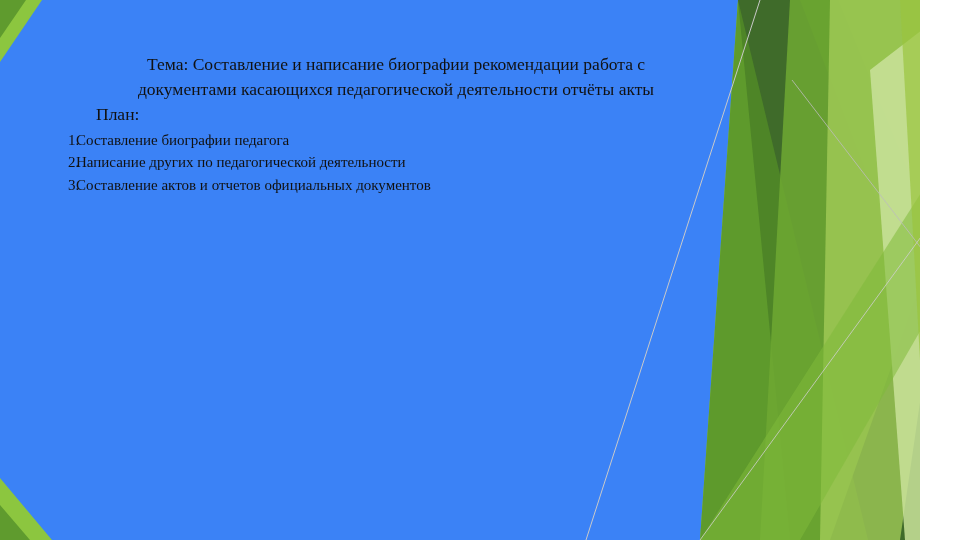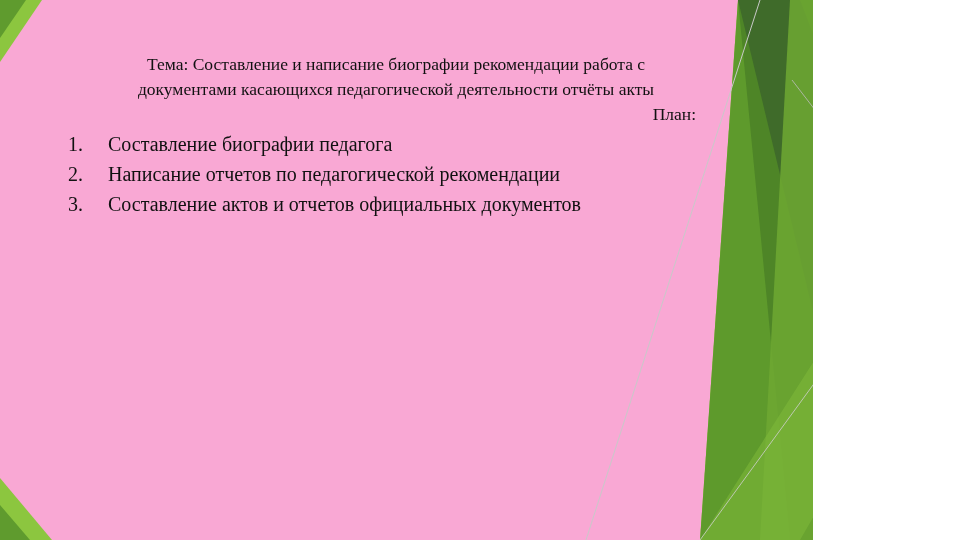--- a/index.html
+++ b/index.html
@@ -2,23 +2,23 @@
 <html><head>
 <meta charset="utf-8">
 <style>
   html, body {
     margin: 0;
     padding: 0;
     background: #ffffff;
   }
   .slide {
     position: relative;
-    width: 813px;
+    width: 920px;
     height: 540px;
-    background: #f9a8d4;
+    background: #3b82f6;
     overflow: hidden;
     font-family: "Liberation Serif", serif;
   }
   .decor {
     position: absolute;
     inset: 0;
     width: 961px;
     height: 540px;
     pointer-events: none;
   }
@@ -33,38 +33,38 @@
     width: 600px;
     margin-left: 96px;
     text-align: center;
     font-size: 17.5px;
     line-height: 1.42;
     color: #111111;
   }
   .plan-label {
     width: 600px;
     margin-left: 96px;
-    text-align: right;
+    text-align: left;
     font-size: 17.5px;
     line-height: 1.42;
     color: #111111;
   }
   ol.plan-list {
     margin: 2px 0 0 0;
     padding-left: 0;
     list-style: none;
     counter-reset: planitem;
   }
   ol.plan-list li {
     position: relative;
     counter-increment: planitem;
-    font-size: 20px;
+    font-size: 15px;
     line-height: 1.52;
     color: #111111;
-    padding-left: 108px;
+    padding-left: 76px;
   }
   ol.plan-list li::before {
     content: counter(planitem) ".";
     position: absolute;
     left: 68px;
     top: 0;
     width: 20px;
     text-align: left;
     color: #111111;
   }
@@ -95,18 +95,18 @@
     <line x1="760" y1="0" x2="586" y2="540" stroke="#c9c9c9" stroke-width="1"></line>
     <line x1="792" y1="80" x2="961" y2="300" stroke="#bdbdbd" stroke-width="0.8"></line>
     <line x1="700" y1="540" x2="961" y2="182" stroke="#cfcfcf" stroke-width="0.8"></line>
   </svg>
 
   <div class="content">
     <div class="title-block">Тема: Составление и написание биографии рекомендации работа с документами касающихся педагогической деятельности отчёты акты</div>
     <div class="plan-label">План:</div>
     <ol class="plan-list">
       <li>Составление биографии педагога</li>
-      <li>Написание отчетов по педагогической рекомендации</li>
+      <li>Написание других по педагогической деятельности</li>
       <li>Составление актов и отчетов официальных документов</li>
     </ol>
   </div>
 
 </div>
 
 </body></html>

